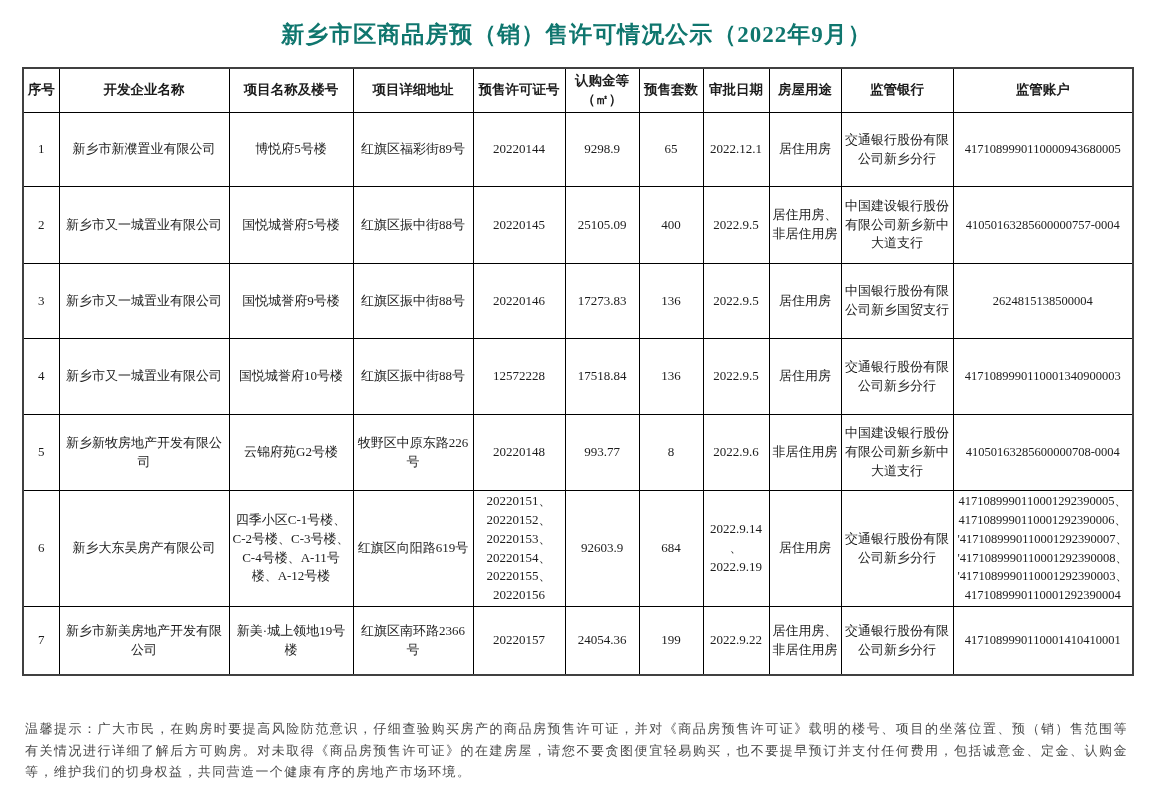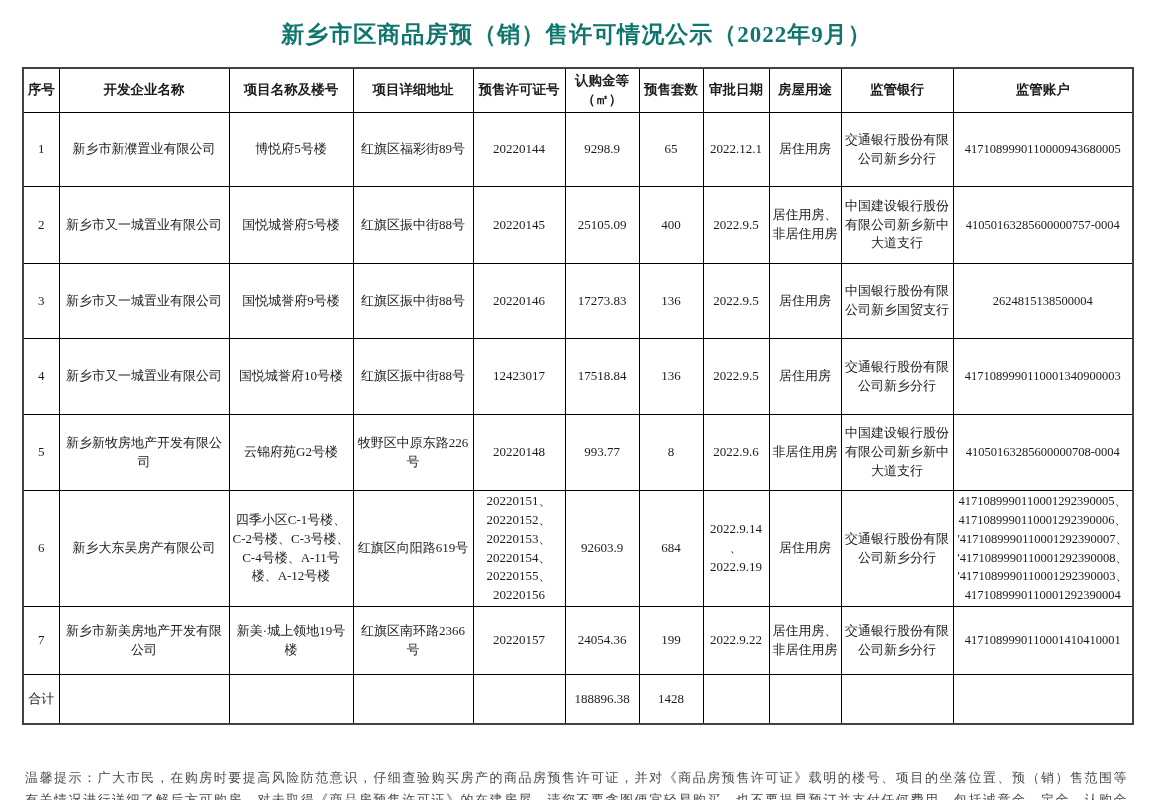--- a/index.html
+++ b/index.html
@@ -151,21 +151,21 @@
     <td>2022.9.5</td>
     <td>居住用房</td>
     <td>中国银行股份有限公司新乡国贸支行</td>
     <td>2624815138500004</td>
   </tr>
         <tr>
     <td>4</td>
     <td>新乡市又一城置业有限公司</td>
     <td>国悦城誉府10号楼</td>
     <td>红旗区振中街88号</td>
-    <td>12423017</td>
+    <td>12572228</td>
     <td>17518.84</td>
     <td>136</td>
     <td>2022.9.5</td>
     <td>居住用房</td>
     <td>交通银行股份有限公司新乡分行</td>
     <td>4171089990110001340900003</td>
   </tr>
         <tr>
     <td>5</td>
     <td>新乡新牧房地产开发有限公司</td>
@@ -211,31 +211,18 @@
     <td>红旗区南环路2366号</td>
     <td>20220157</td>
     <td>24054.36</td>
     <td>199</td>
     <td>2022.9.22</td>
     <td>居住用房、
 非居住用房</td>
     <td>交通银行股份有限公司新乡分行</td>
     <td>4171089990110001410410001</td>
   </tr>
-        <tr>
-    <td>合计</td>
-    <td></td>
-    <td></td>
-    <td></td>
-    <td></td>
-    <td>188896.38</td>
-    <td>1428</td>
-    <td></td>
-    <td></td>
-    <td></td>
-    <td></td>
-  </tr>
       </tbody>
   </table>
 
   <p class="notice">温馨提示：广大市民，在购房时要提高风险防范意识，仔细查验购买房产的商品房预售许可证，并对《商品房预售许可证》载明的楼号、项目的坐落位置、预（销）售范围等有关情况进行详细了解后方可购房。对未取得《商品房预售许可证》的在建房屋，请您不要贪图便宜轻易购买，也不要提早预订并支付任何费用，包括诚意金、定金、认购金等，维护我们的切身权益，共同营造一个健康有序的房地产市场环境。</p>
 
 </div>
 
 </body></html>

